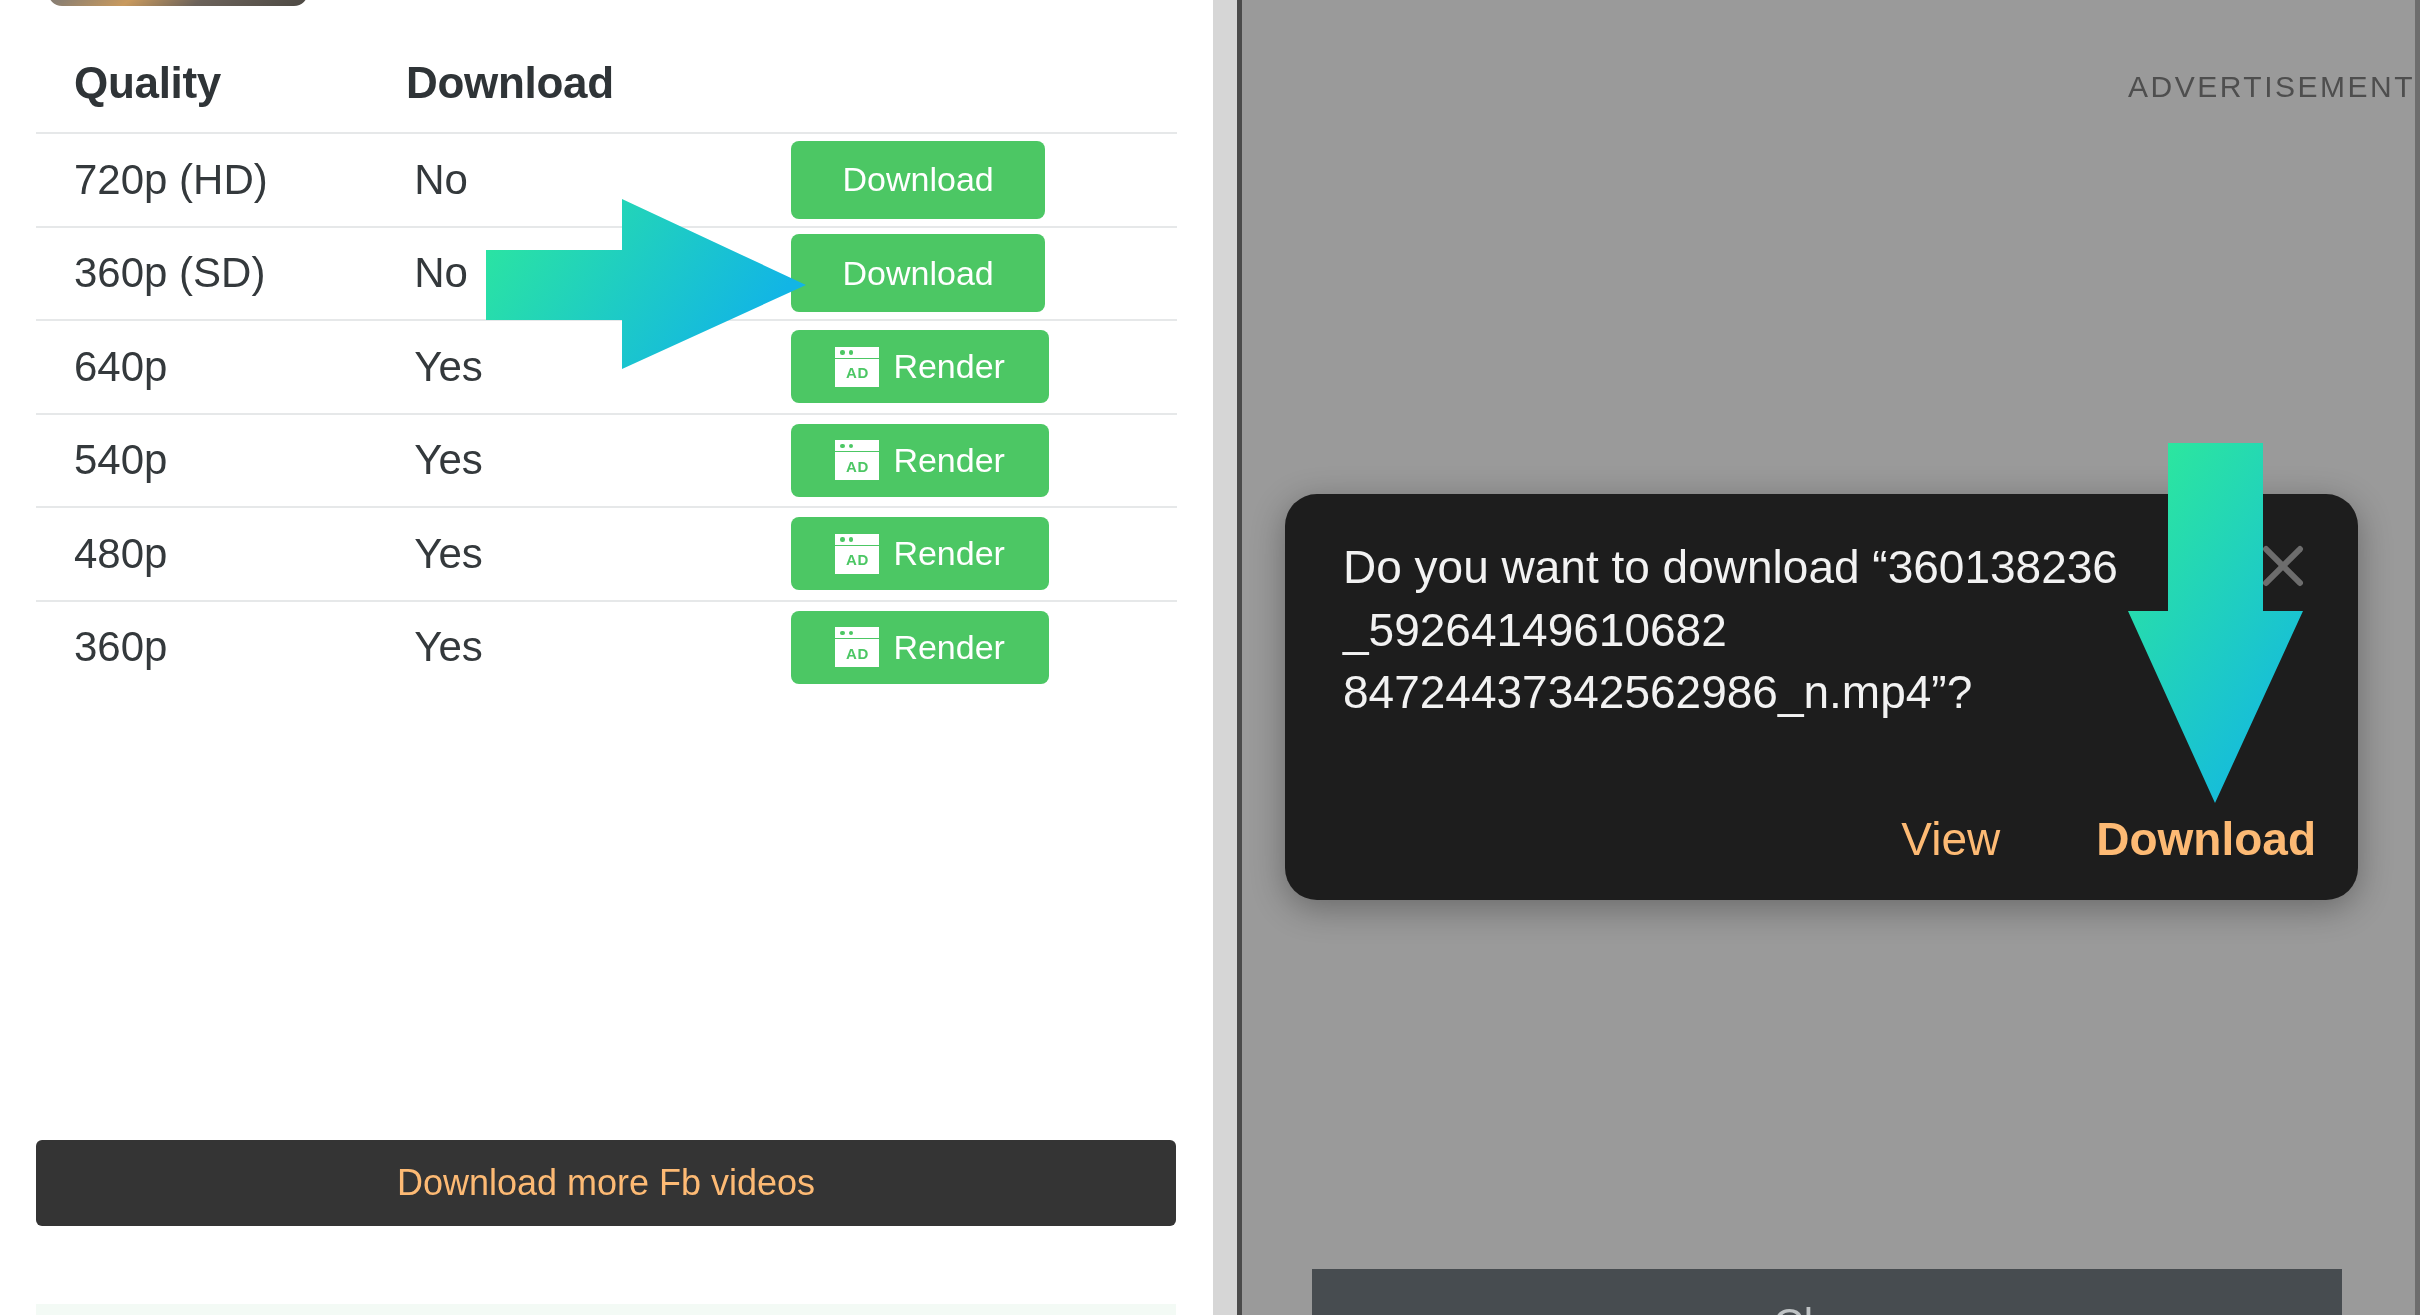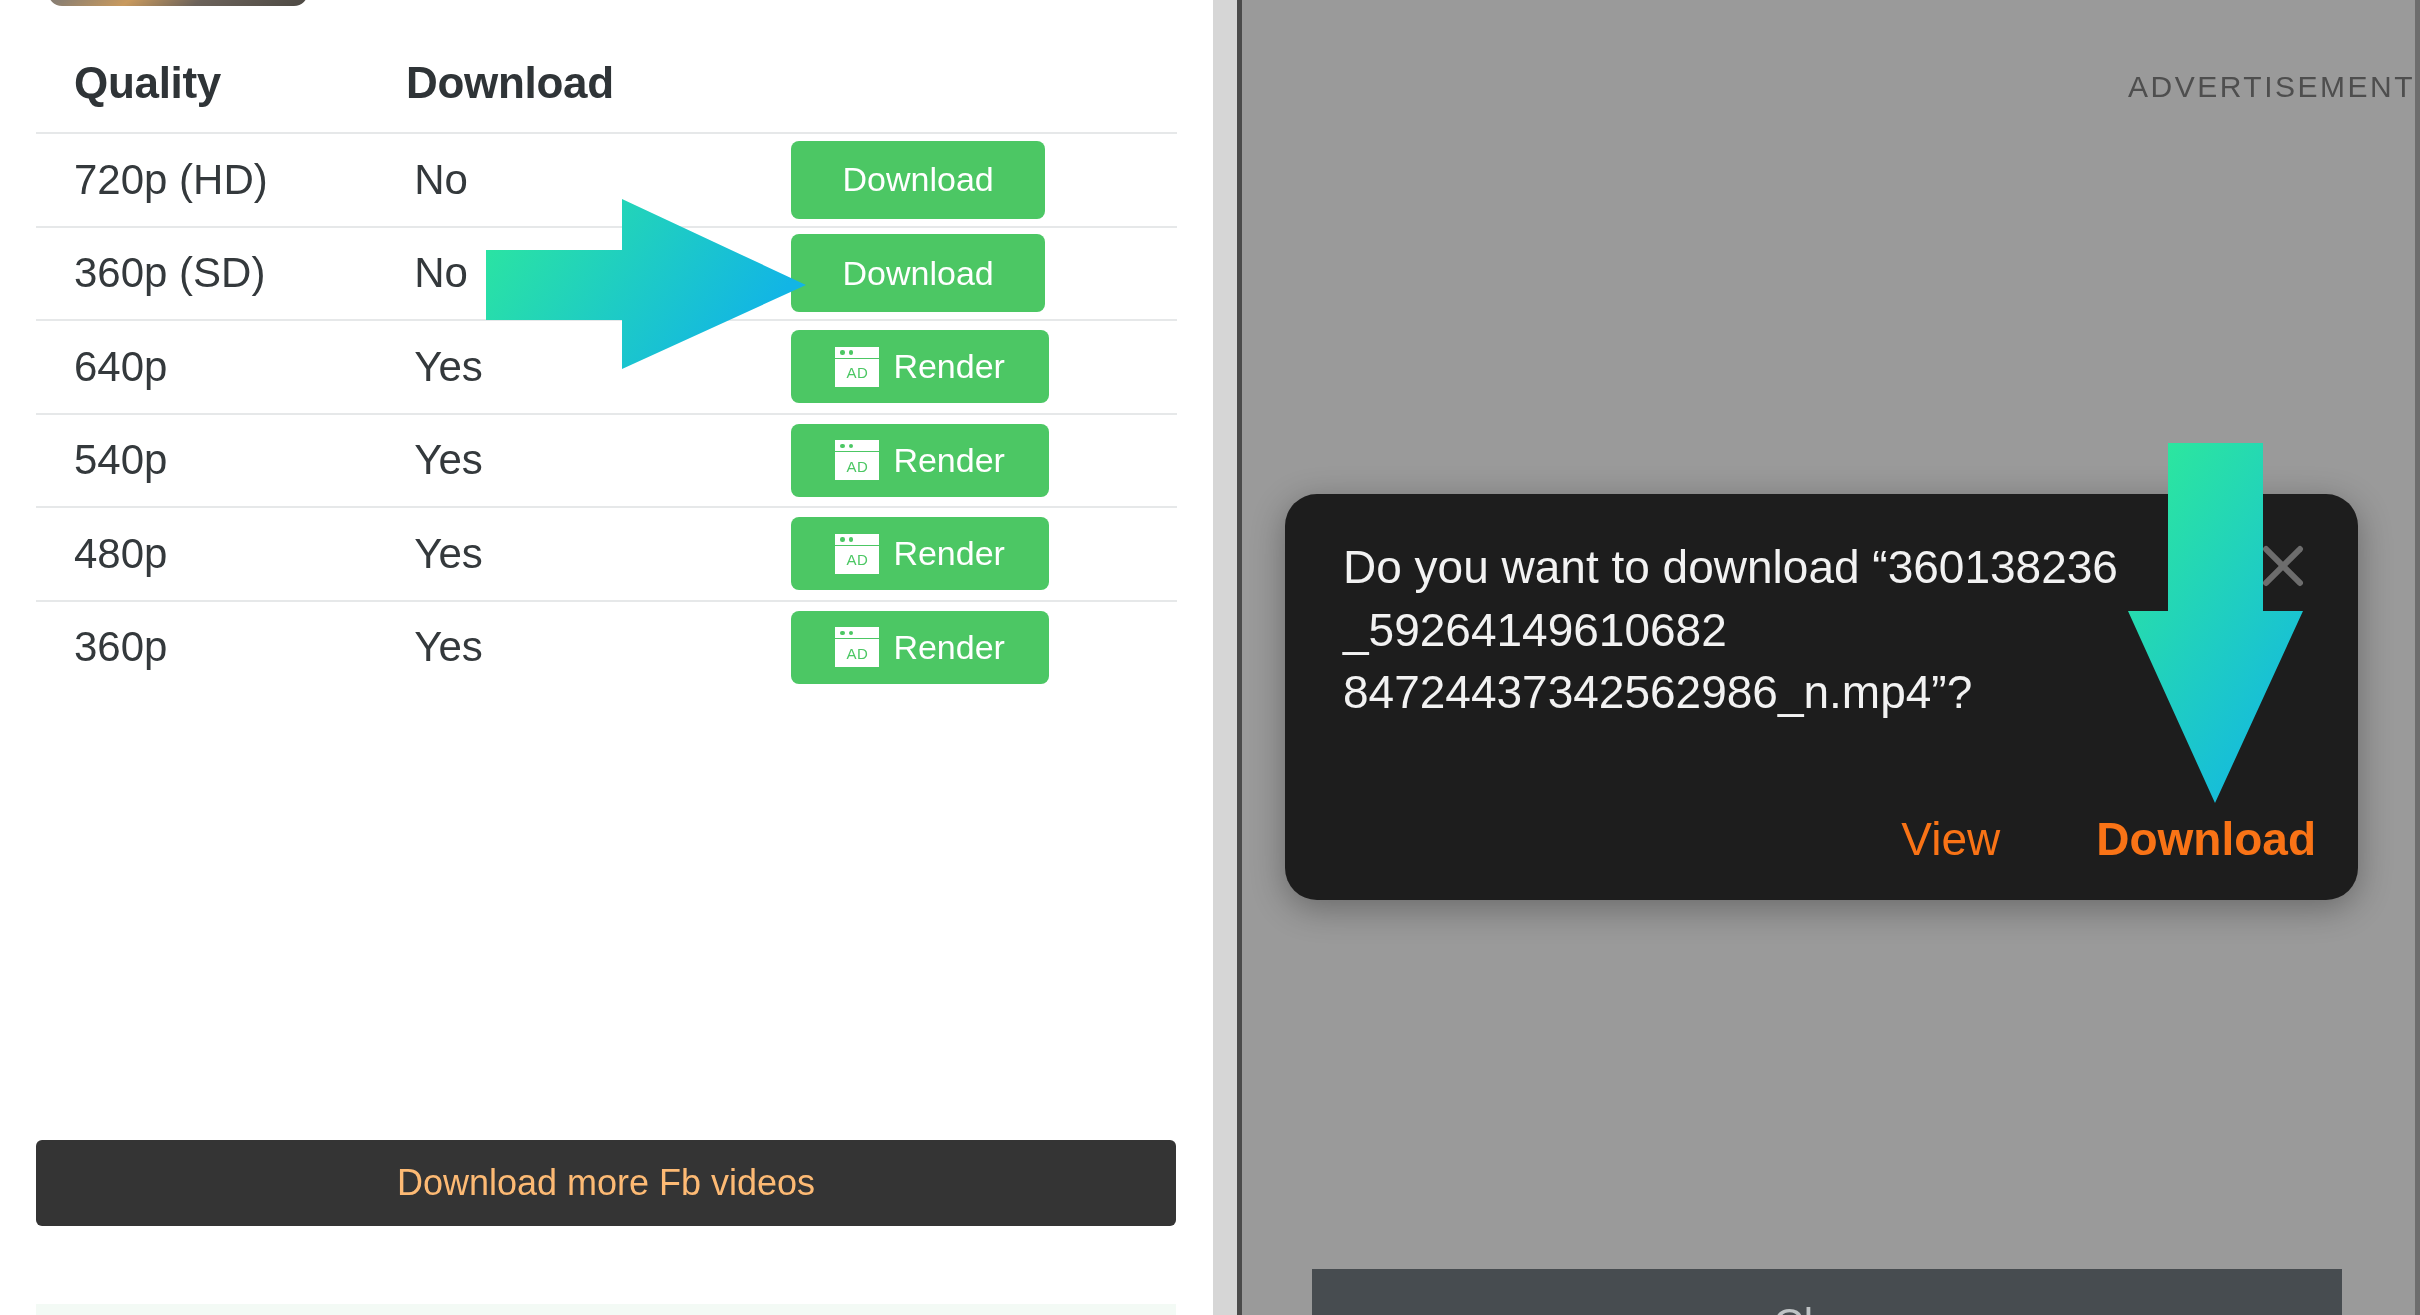--- a/index.html
+++ b/index.html
@@ -151,21 +151,21 @@
   .ad-badge .screen {
     position: absolute;
     left: 0; top: 11px;
     right: 0; bottom: 0;
     background: #ffffff;
     border-top: 1.5px solid #4cc764;
     display: flex;
     align-items: center;
     justify-content: center;
     font-size: 15px;
-    font-weight: normal;
+    font-weight: bold;
     color: #4cc764;
     letter-spacing: 0.5px;
   }
 
   .more-btn {
     position: absolute;
     left: 36px;
     top: 1140px;
     width: 1140px;
     height: 86px;
@@ -288,21 +288,21 @@
   .dialog-actions {
     position: absolute;
     right: 42px;
     bottom: 34px;
     display: flex;
     align-items: center;
     gap: 96px;
   }
   .dlg-link {
     font-size: 46px;
-    color: #f97316;
+    color: #fdba74;
     cursor: pointer;
     background: none;
     border: none;
     font-family: "Liberation Sans", sans-serif;
     padding: 0;
   }
   .dlg-link.strong { font-weight: bold; }
 
   
   .arrow-right {

